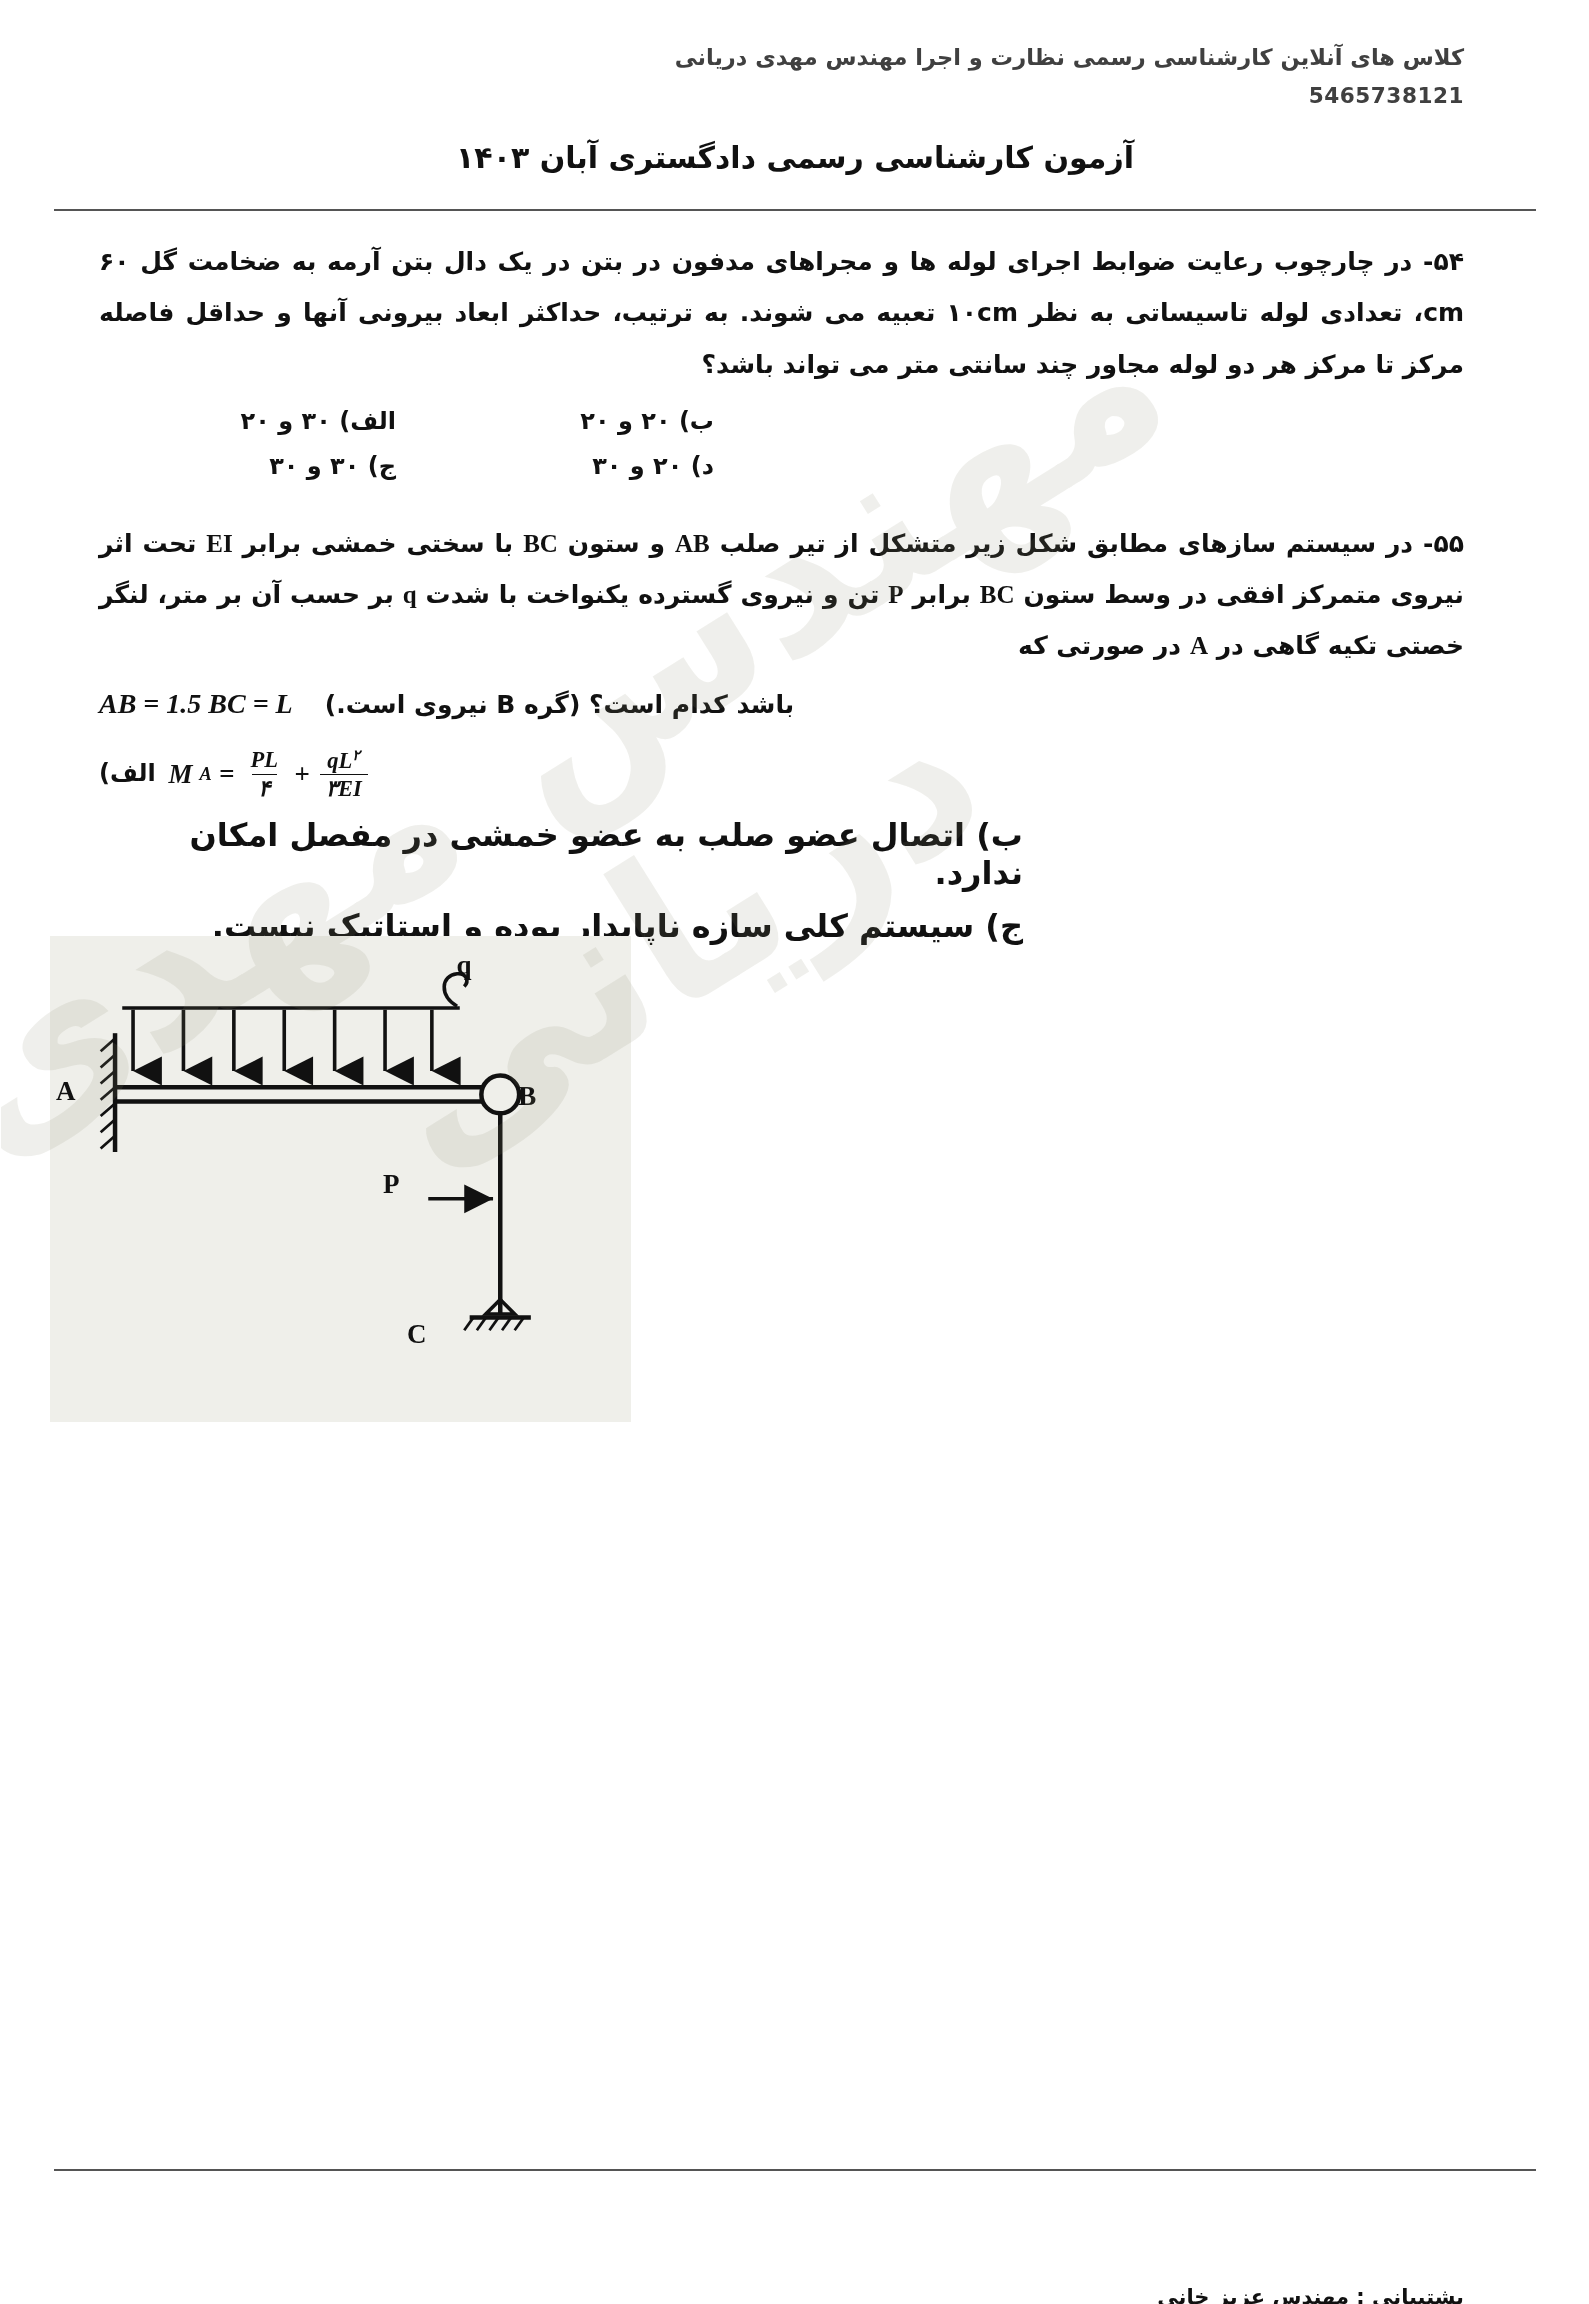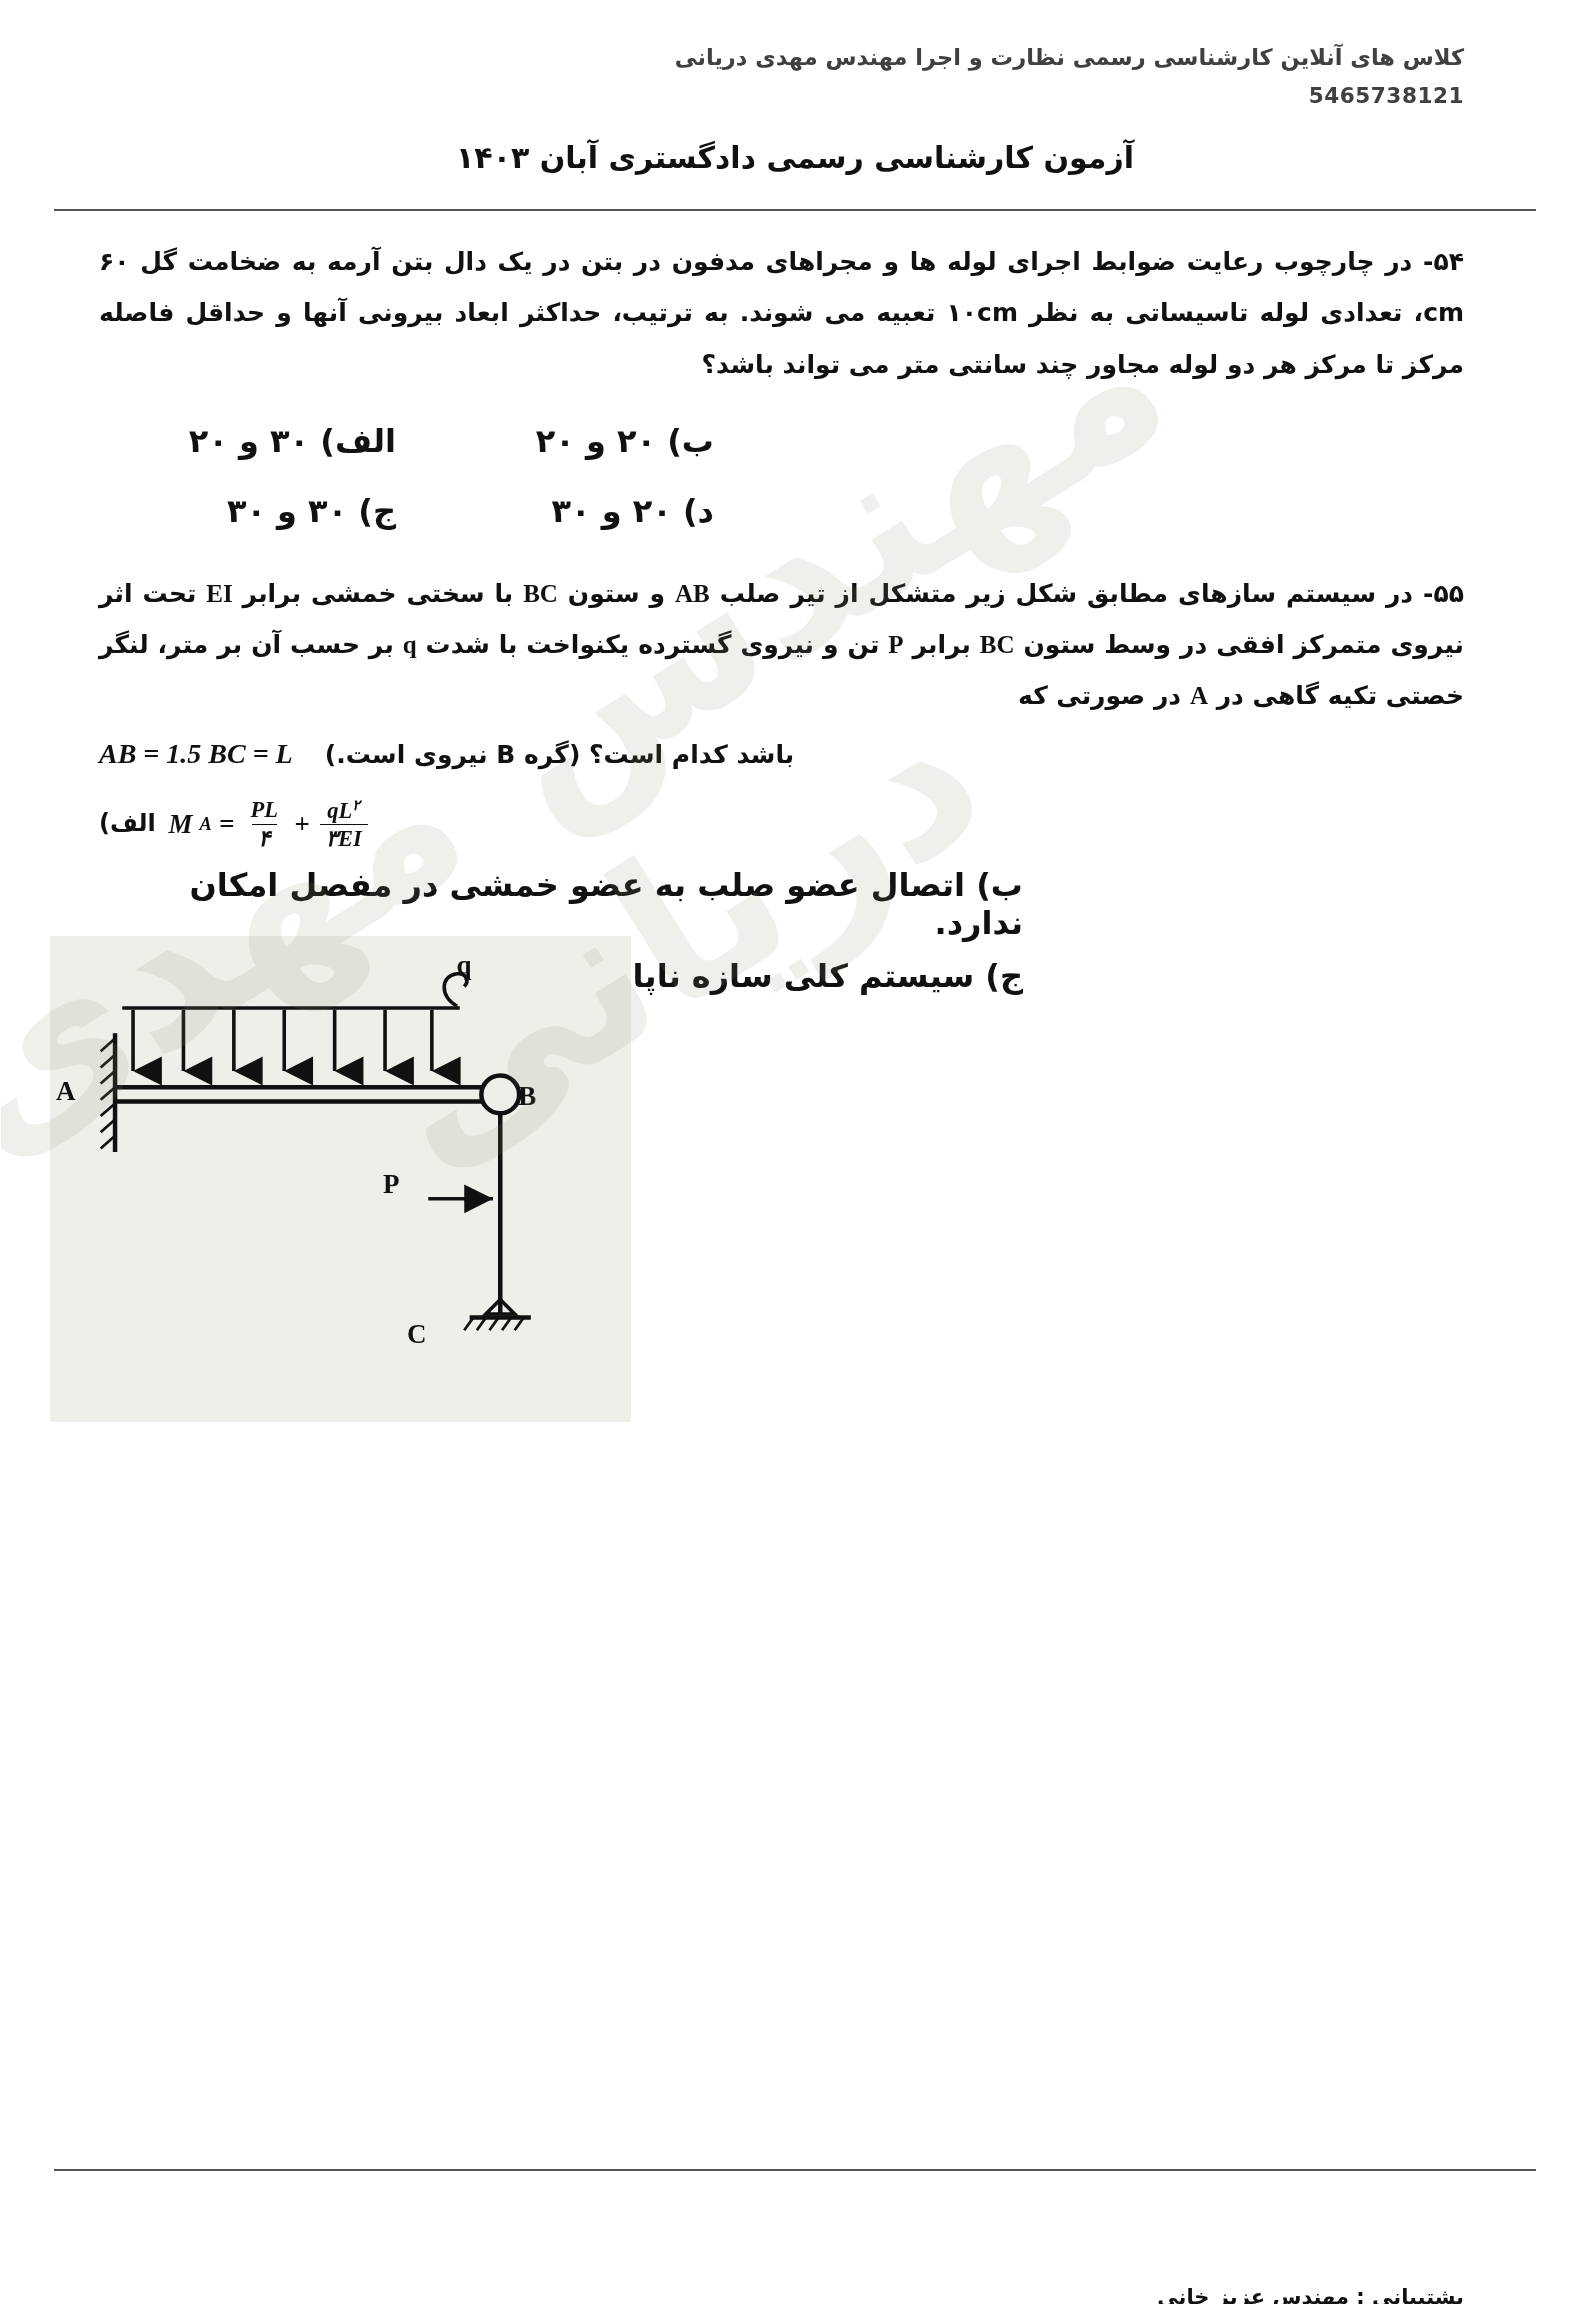--- a/index.html
+++ b/index.html
@@ -82,23 +82,23 @@
   .q-text.q55 { margin-top: 38px; }
 
   .lat { font-family: Liberation Serif, serif; font-weight: bold; }
 
   
   .ans-row {
     display: flex;
     flex-direction: row-reverse;
     justify-content: flex-start;
     gap: 0px;
-    font-size: 32px;
-    font-weight: bold;
-    margin-top: 32px;
+    font-size: 24px;
+    font-weight: bold;
+    margin-top: 17px;
     padding-right: 50px;
     align-items: flex-end;
   }
   .ans-row .cell { width: 297px; text-align: right; }
   .ans-row .cell.second { width: 297px; padding-left: 21px; }
 
   
   .opt-block {
     position: relative;
     font-size: 24px;

